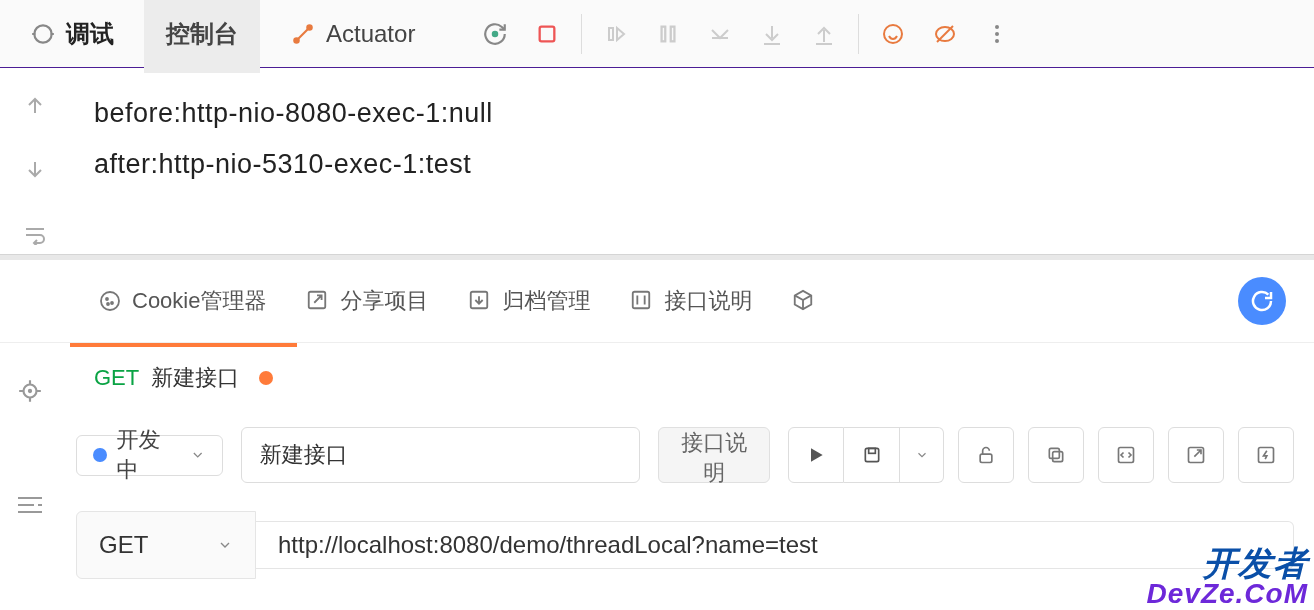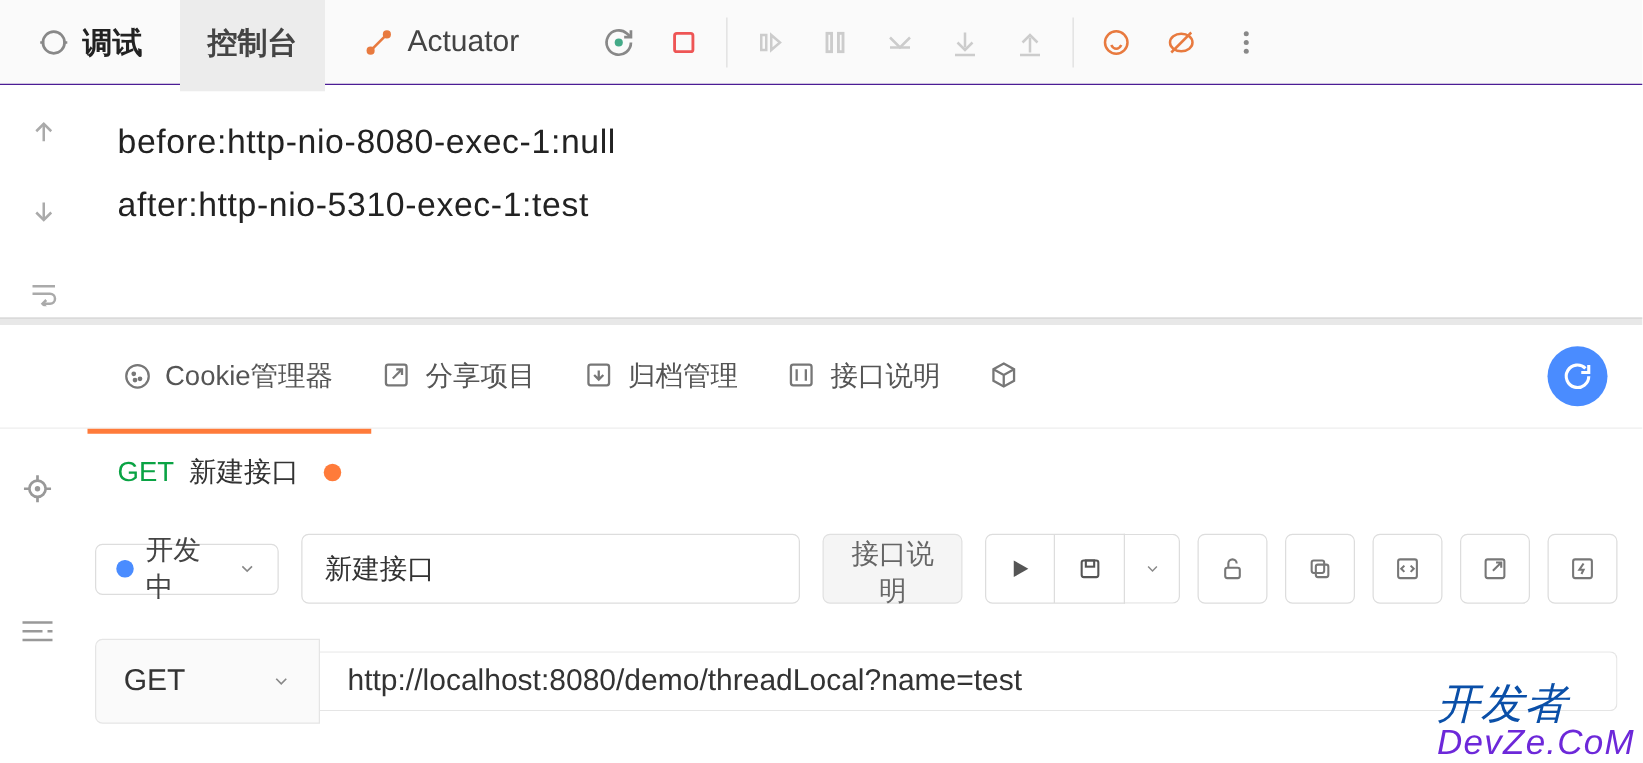--- a/index.html
+++ b/index.html
@@ -31,21 +31,21 @@
 .status-dot{width:14px;height:14px;border-radius:50%;background:#4a8cff}
 .name-input{height:56px;border:1px solid #ddd;border-radius:6px;padding:0 18px;font-size:22px;color:#333;width:410px;background:#fff}
 .desc-btn{height:56px;border:1px solid #e0e0e0;border-radius:6px;padding:0 12px;font-size:22px;color:#666;background:#f5f5f5;cursor:pointer}
 .action-btn{width:56px;height:56px;border:1px solid #ddd;display:flex;align-items:center;justify-content:center;color:#666;cursor:pointer;background:#fff}
 .action-btn:first-child{border-radius:6px 0 0 6px}
 .action-btn.mid{border-left:none}
 .action-group{display:flex;gap:14px}
 .url-row{display:flex;align-items:center;padding:10px 20px 10px 76px;gap:0}
 .method-select{height:68px;width:180px;border:1px solid #e5e5e5;border-radius:6px 0 0 6px;display:flex;align-items:center;padding:0 22px;font-size:24px;color:#333;background:#fafafa;cursor:pointer;justify-content:space-between}
 .url-input{height:48px;flex:1;border:1px solid #e5e5e5;border-left:none;border-radius:0 6px 6px 0;padding:0 22px;font-size:24px;color:#333;background:#fff}
-.watermark{position:absolute;right:6px;bottom:2px;font-size:34px;font-weight:400;color:#0a4fa8;line-height:1;text-align:left;font-style:italic;letter-spacing:1px}
+.watermark{position:absolute;right:6px;bottom:2px;font-size:34px;font-weight:700;color:#0a4fa8;line-height:1;text-align:right;font-style:italic;letter-spacing:1px}
 .watermark .sub{font-size:28px;color:#6d28d9}
 svg{display:block}
 </style>
 </head>
 <body>
 
 <div class="top-toolbar">
   <div class="tab debug-tab">
     <span class="icon-debug">
       <svg width="26" height="26" viewBox="0 0 24 24" fill="none" stroke="currentColor" stroke-width="2">

